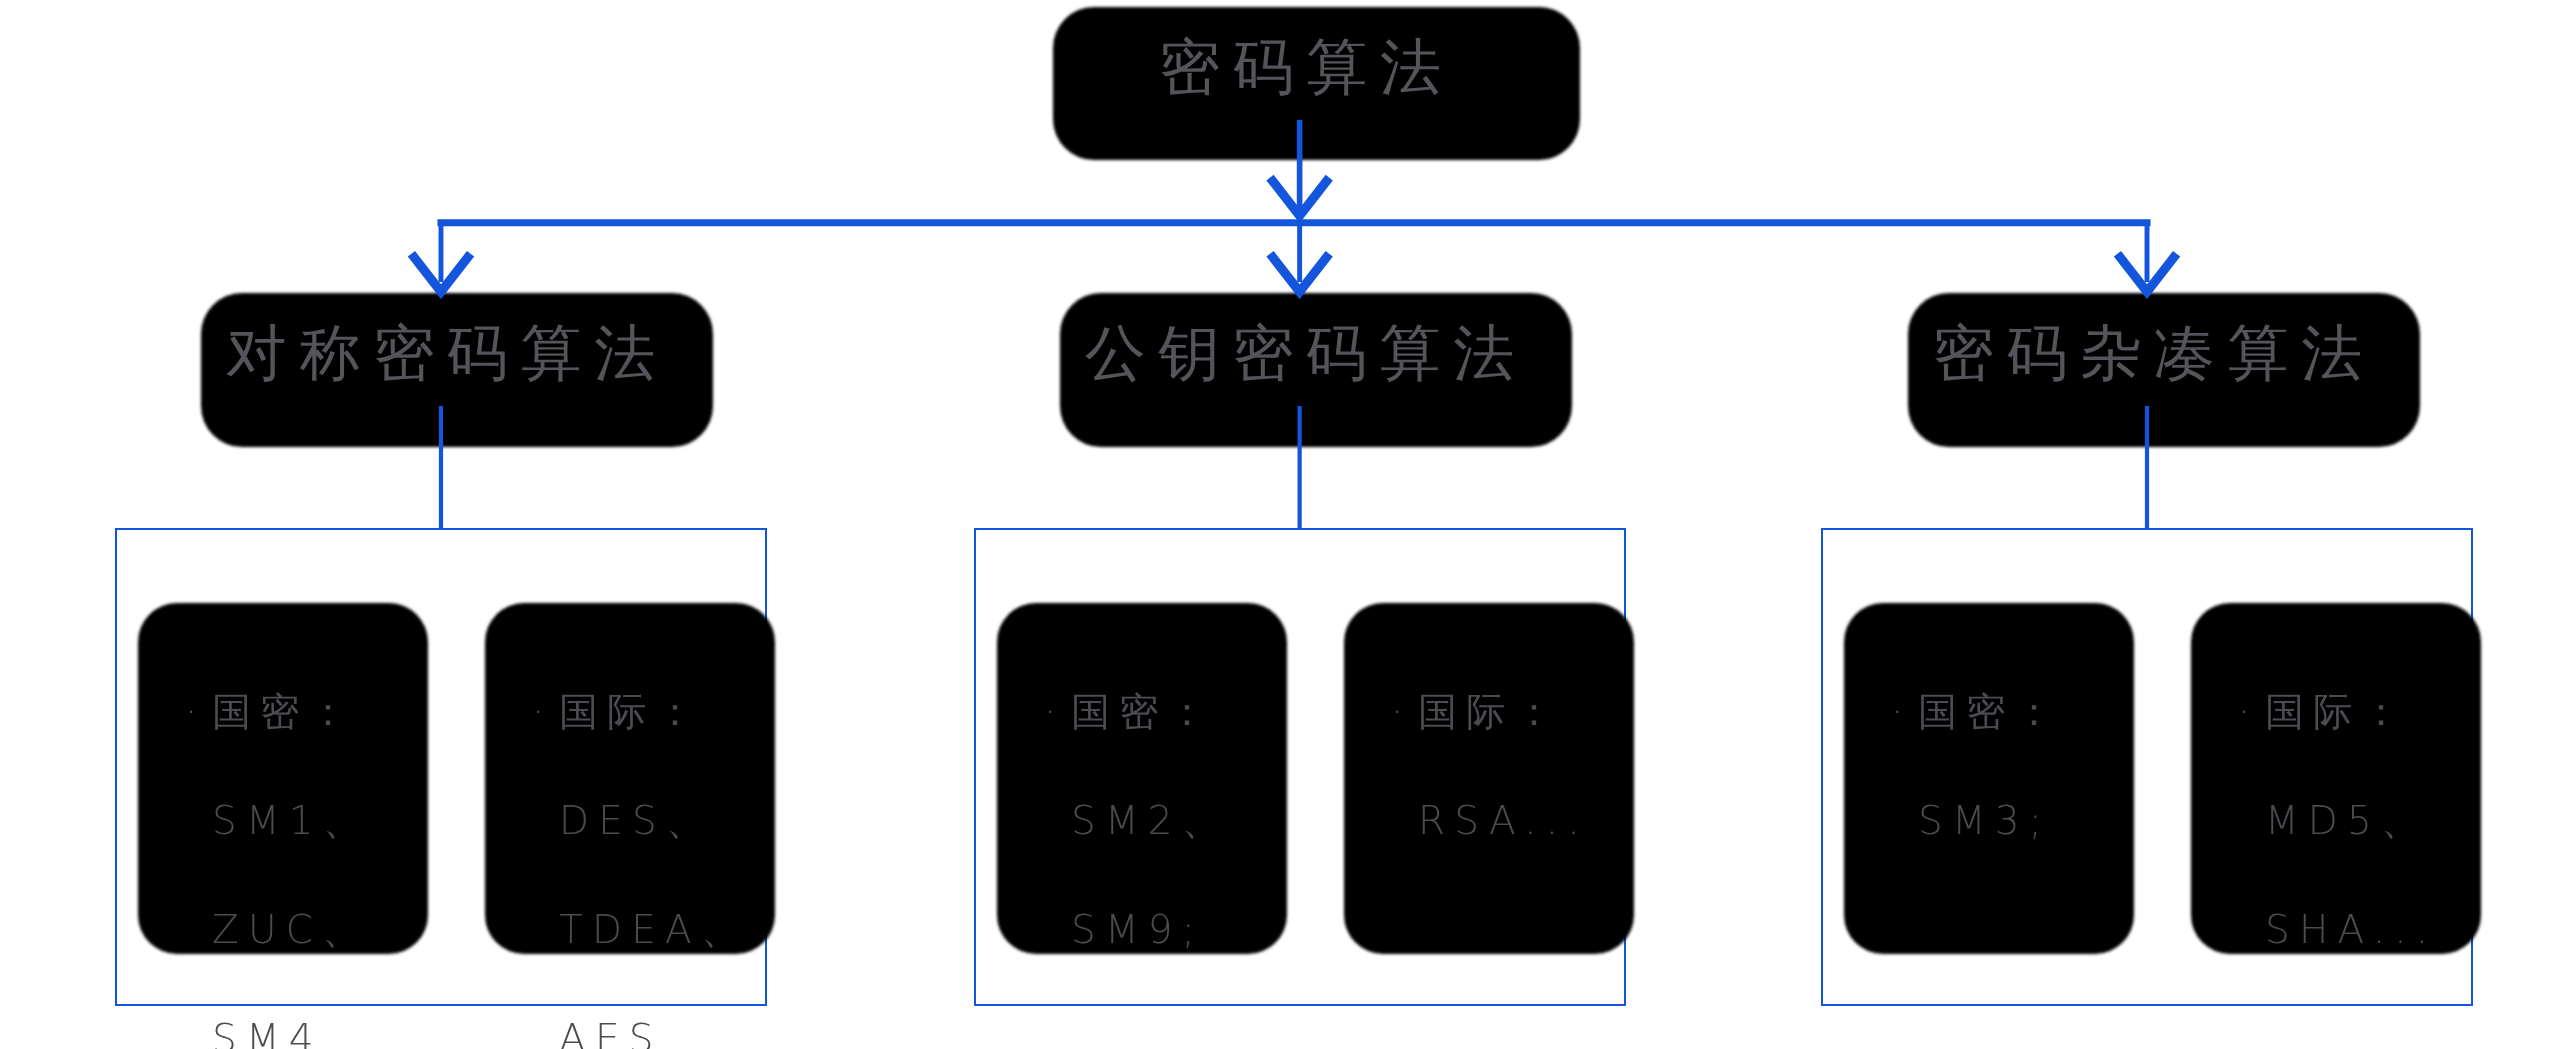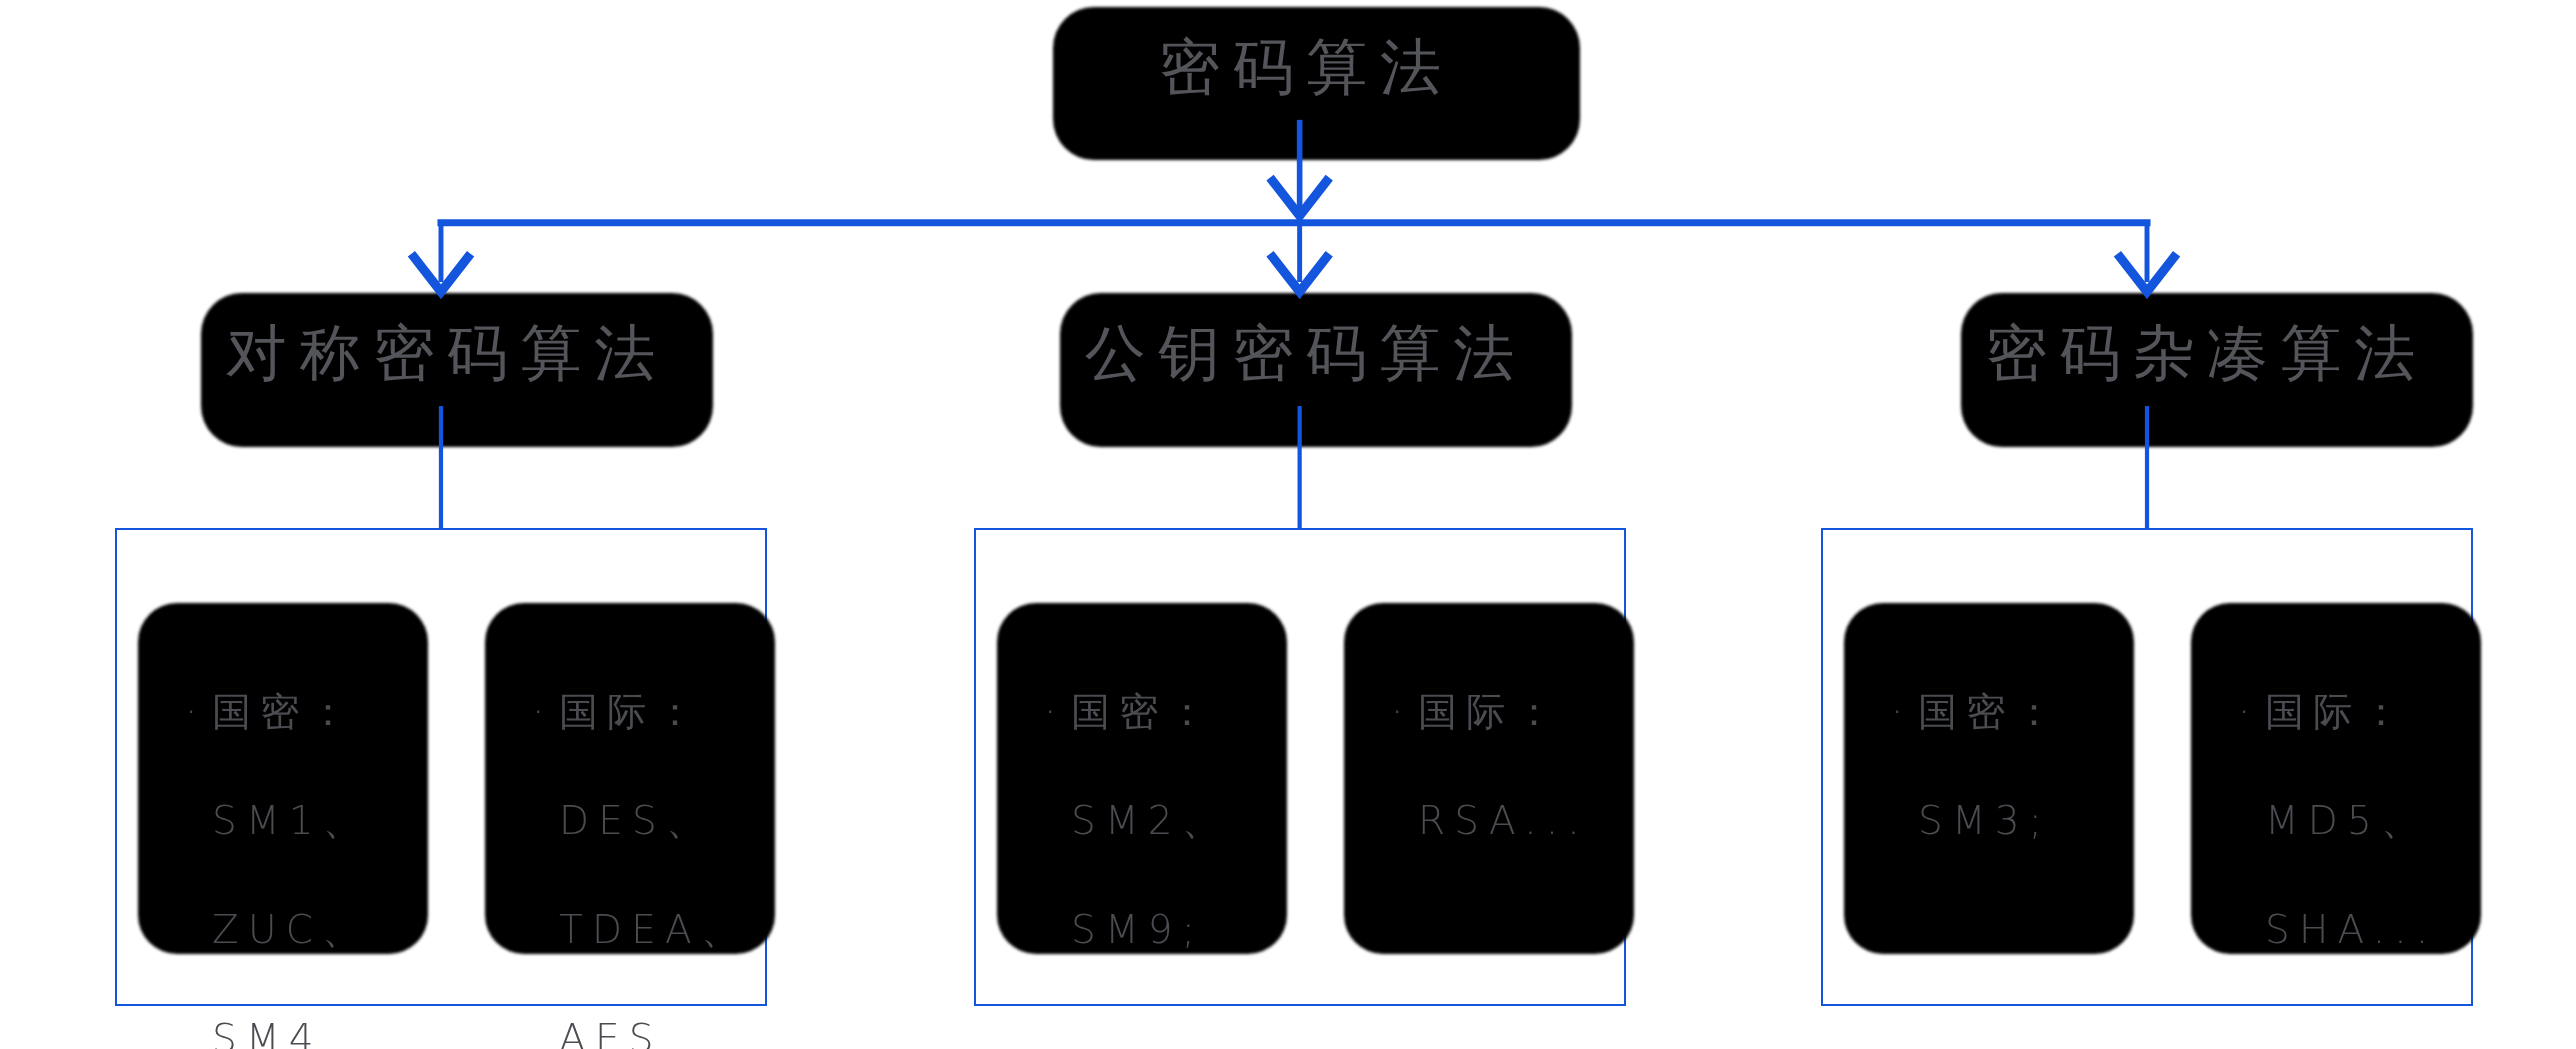--- a/index.html
+++ b/index.html
@@ -58,21 +58,21 @@
     font-size: 61px;
     font-weight: 300;
     letter-spacing: 12.7px;
     padding-left: 12.7px; 
     color: #53555a;
     white-space: nowrap;
   }
   #node-root   { left: 1060px; top: 16px;  width: 480px; height: 103px; }
   #node-branch-0 { left: 208px;  top: 302px; width: 465px; height: 104px; }
   #node-branch-1 { left: 1067px; top: 302px; width: 465px; height: 104px; }
-  #node-branch-2 { left: 1968px; top: 302px; width: 465px; height: 104px; }
+  #node-branch-2 { left: 1915px; top: 302px; width: 465px; height: 104px; }
 
   
   .group {
     position: absolute;
     top: 528px;
     width: 652px;
     height: 478px;
     border: 2.8px solid #1355dc;
     box-sizing: border-box;
     background: transparent;

